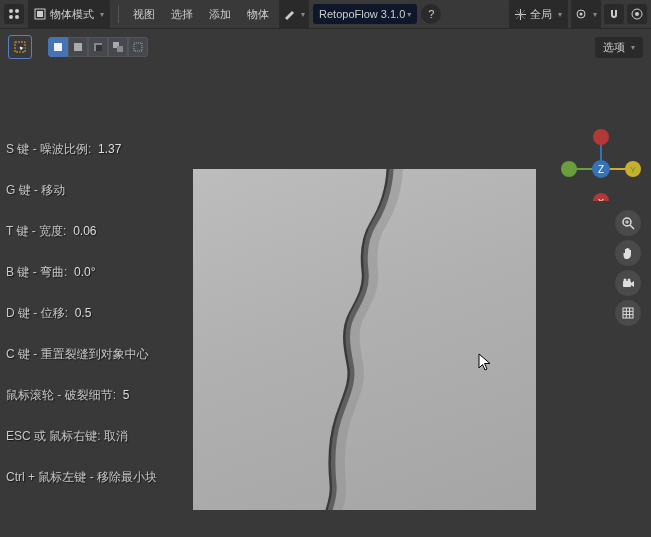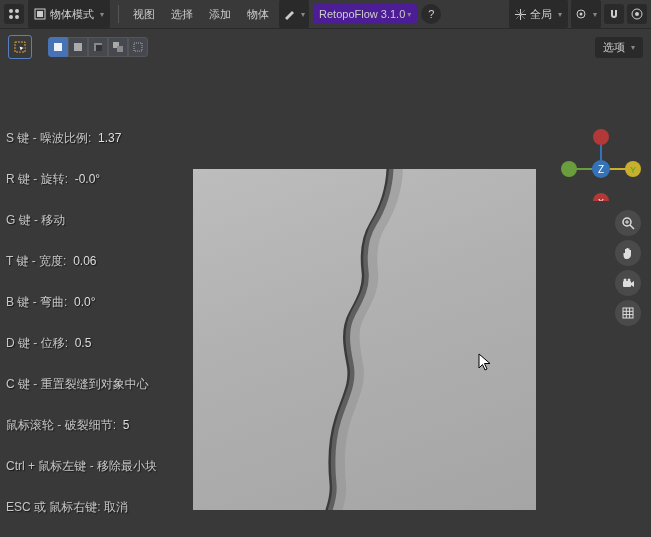--- a/index.html
+++ b/index.html
@@ -80,21 +80,21 @@
 
   .body {
     position: relative;
     flex: 1;
     height: calc(100% - 56px);
   }
 
   .hints {
     position: absolute;
     left: 6px;
-    top: 65px;
+    top: 76px;
     display: flex;
     flex-direction: column;
     gap: 24px;
   }
   .hint-row {
     font-size: 12px;
     color: #c8c8c8;
     white-space: nowrap;
     text-shadow: 1px 1px 1px rgba(0,0,0,0.6);
   }
@@ -166,21 +166,21 @@
   <div class="hdr-btn">视图</div>
   <div class="hdr-btn">选择</div>
   <div class="hdr-btn">添加</div>
   <div class="hdr-btn">物体</div>
   <div class="hdr-drop" style="padding:0 4px;">
     <svg width="12" height="12">
         <path d="M2 10 L9 3 L11 5 L4 12 Z" fill="#ccc"></path>
       </svg>
     <span class="chev">▾</span>
   </div>
-  <div class="hdr-btn" style="background:#4c1d95;border-radius:3px;">
+  <div class="hdr-btn" style="background:#0f172a;border-radius:3px;">
     <span>RetopoFlow 3.1.0</span>
     <span class="chev">▾</span>
   </div>
   <div class="icon-box" style="border-radius:10px;">?</div>
 
   <div class="header-right">
     <div class="hdr-drop">
       <svg width="11" height="11">
           <path d="M5.5 0 L5.5 11 M0 5.5 L11 5.5" stroke="#ccc" stroke-width="1"></path>
           <path d="M1 1 L10 10 M10 1 L1 10" stroke="#888" stroke-width="0.7"></path>
@@ -269,29 +269,28 @@
                C 174 118, 167 130, 159 145
                C 151 160, 153 175, 157 195
                C 161 214, 152 228, 145 250
                C 138 272, 138 295, 140 315
                C 141 326, 138 335, 136 341" fill="none" stroke="#8e8e8e" stroke-width="14" stroke-linecap="round" opacity="0.45" transform="translate(6,0)"></path>
     </svg>
   </div>
 
   <div class="hints">
     <div class="hint-row"><span>S 键 - 噪波比例:</span>&nbsp;&nbsp;<span class="hint-val">1.37</span></div>
-    <div class="hint-row"><span>R 键 - 旋转:</span>&nbsp;&nbsp;<span class="hint-val">-0.0°</span></div>
     <div class="hint-row"><span>G 键 - 移动</span></div>
     <div class="hint-row"><span>T 键 - 宽度:</span>&nbsp;&nbsp;<span class="hint-val">0.06</span></div>
     <div class="hint-row"><span>B 键 - 弯曲:</span>&nbsp;&nbsp;<span class="hint-val">0.0°</span></div>
     <div class="hint-row"><span>D 键 - 位移:</span>&nbsp;&nbsp;<span class="hint-val">0.5</span></div>
     <div class="hint-row"><span>C 键 - 重置裂缝到对象中心</span></div>
     <div class="hint-row"><span>鼠标滚轮 - 破裂细节:</span>&nbsp;&nbsp;<span class="hint-val">5</span></div>
+    <div class="hint-row"><span>ESC 或 鼠标右键: 取消</span></div>
     <div class="hint-row"><span>Ctrl + 鼠标左键 - 移除最小块</span></div>
-    <div class="hint-row"><span>ESC 或 鼠标右键: 取消</span></div>
   </div>
 
   <div class="gizmo-container">
     <svg class="nav-gizmo" viewBox="0 0 80 80">
       <line x1="40" y1="48" x2="40" y2="16" stroke="#3573b8" stroke-width="2"></line>
       <line x1="40" y1="48" x2="8" y2="48" stroke="#6a9e3c" stroke-width="2"></line>
       <line x1="40" y1="48" x2="72" y2="48" stroke="#c8b02c" stroke-width="2"></line>
       <circle cx="40" cy="80" r="8" fill="#b33838"></circle>
       <circle cx="40" cy="16" r="8" fill="#b33838"></circle>
       <circle cx="8" cy="48" r="8" fill="#6a9e3c"></circle>

